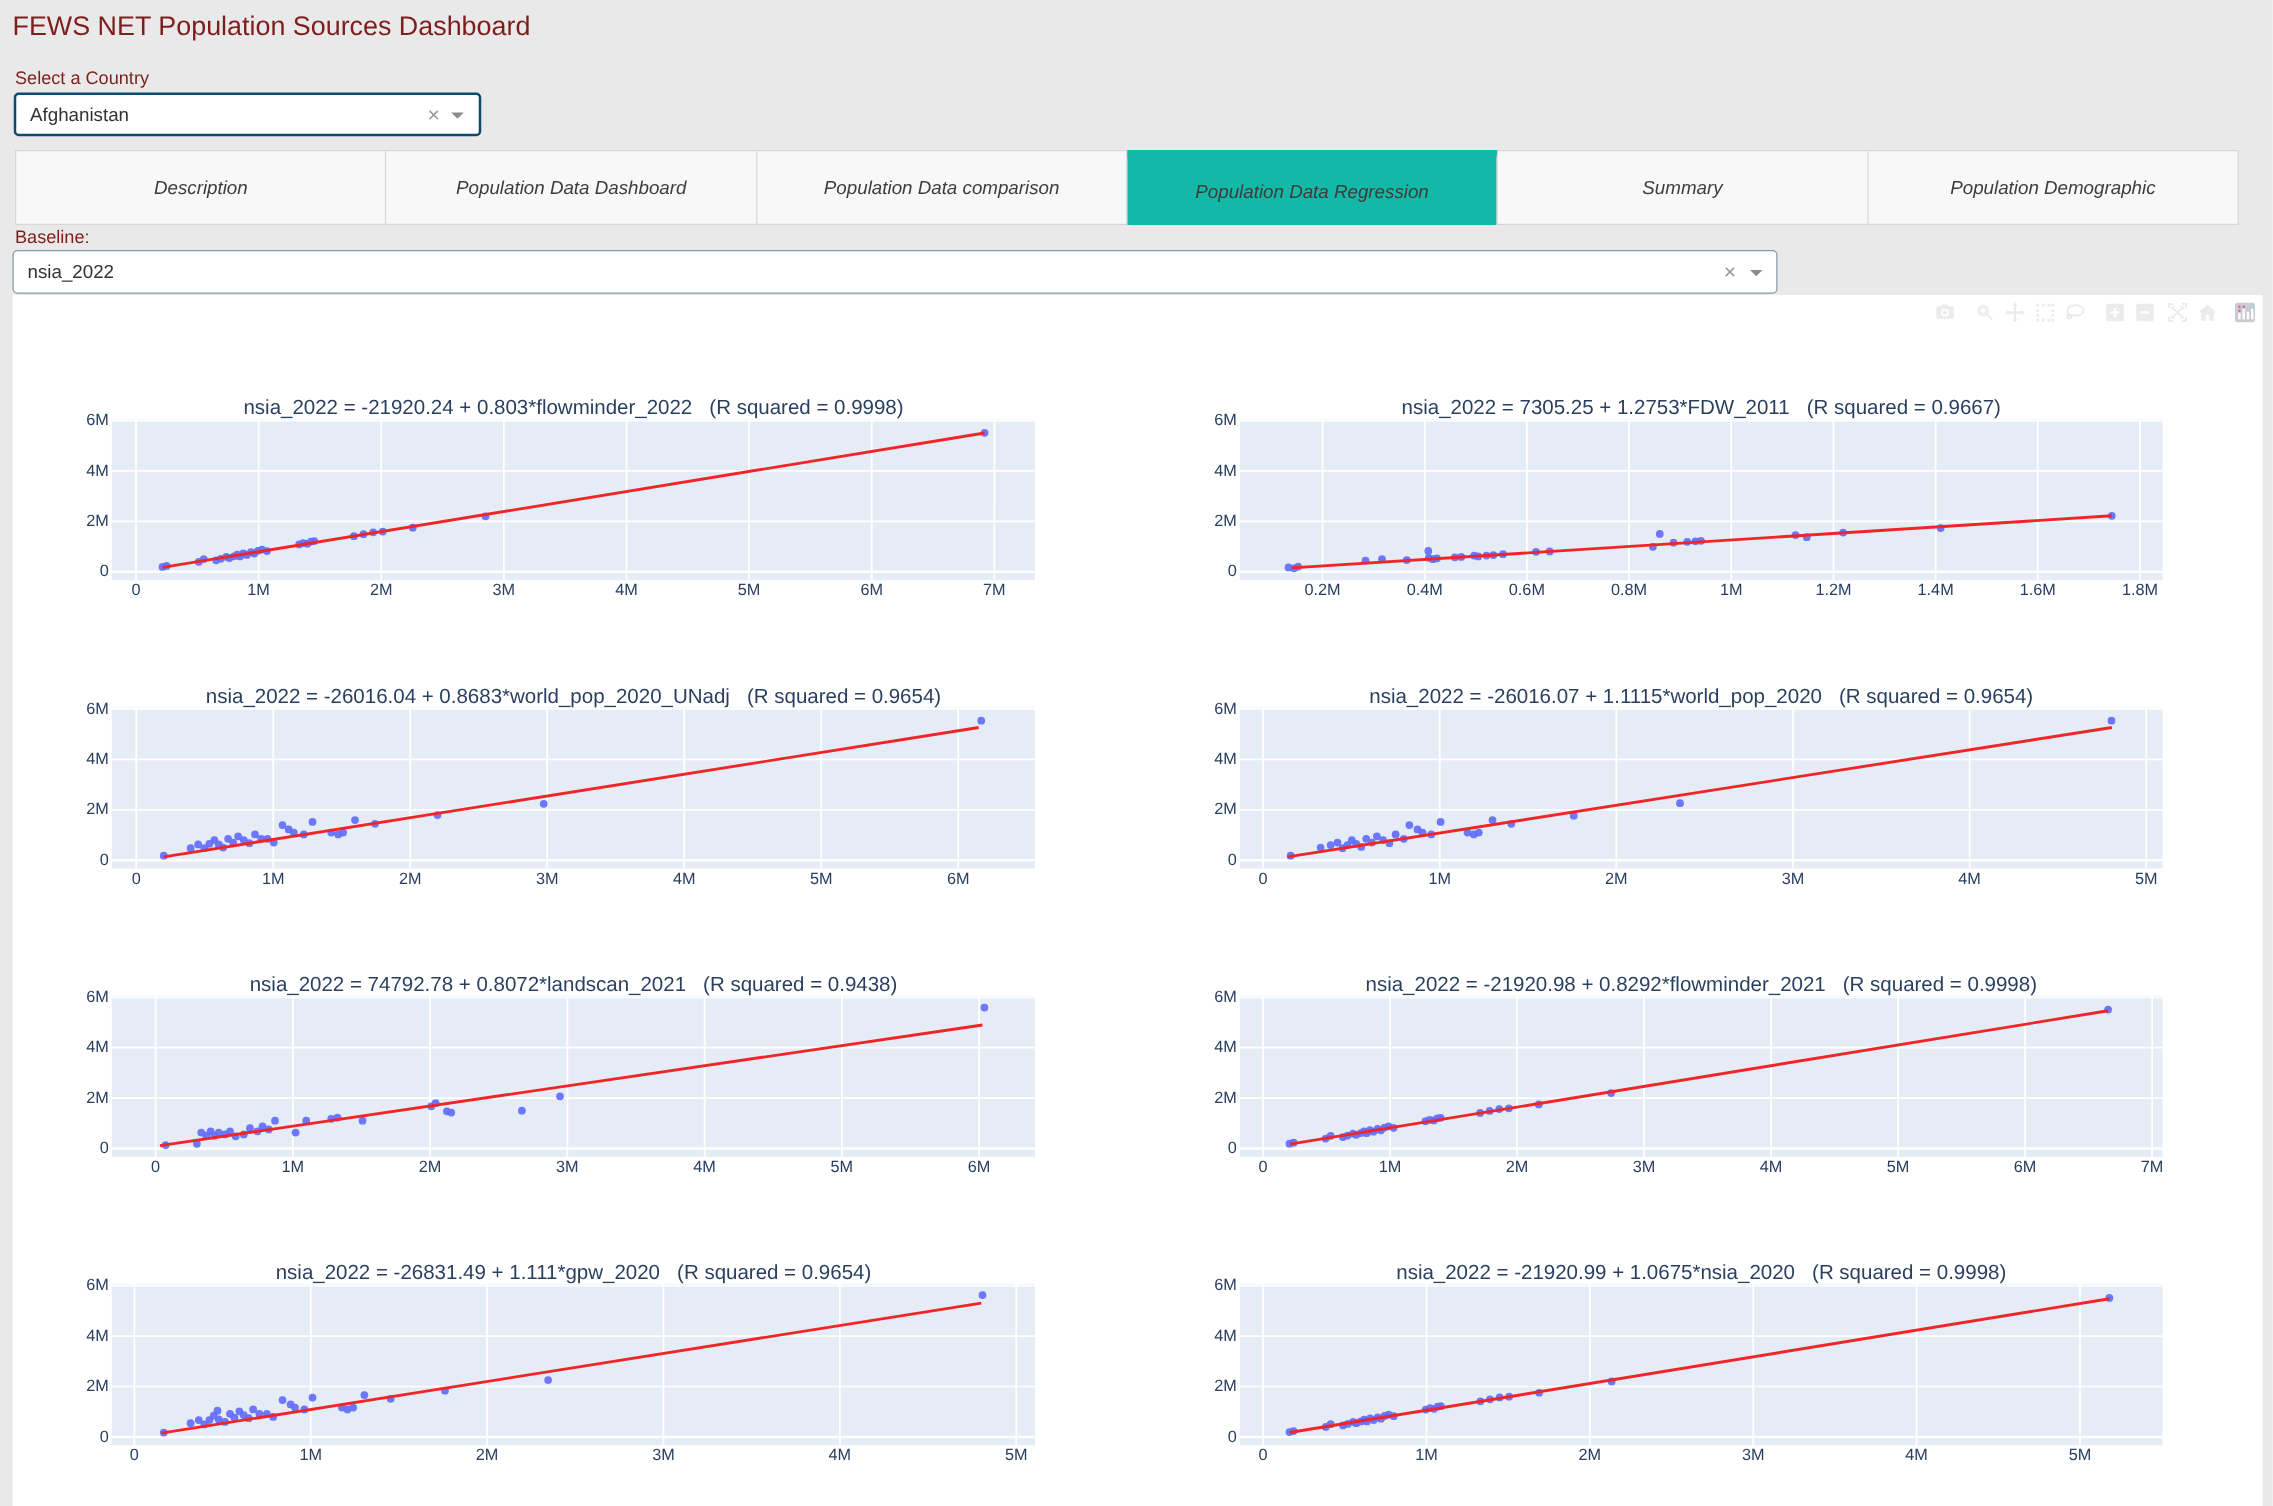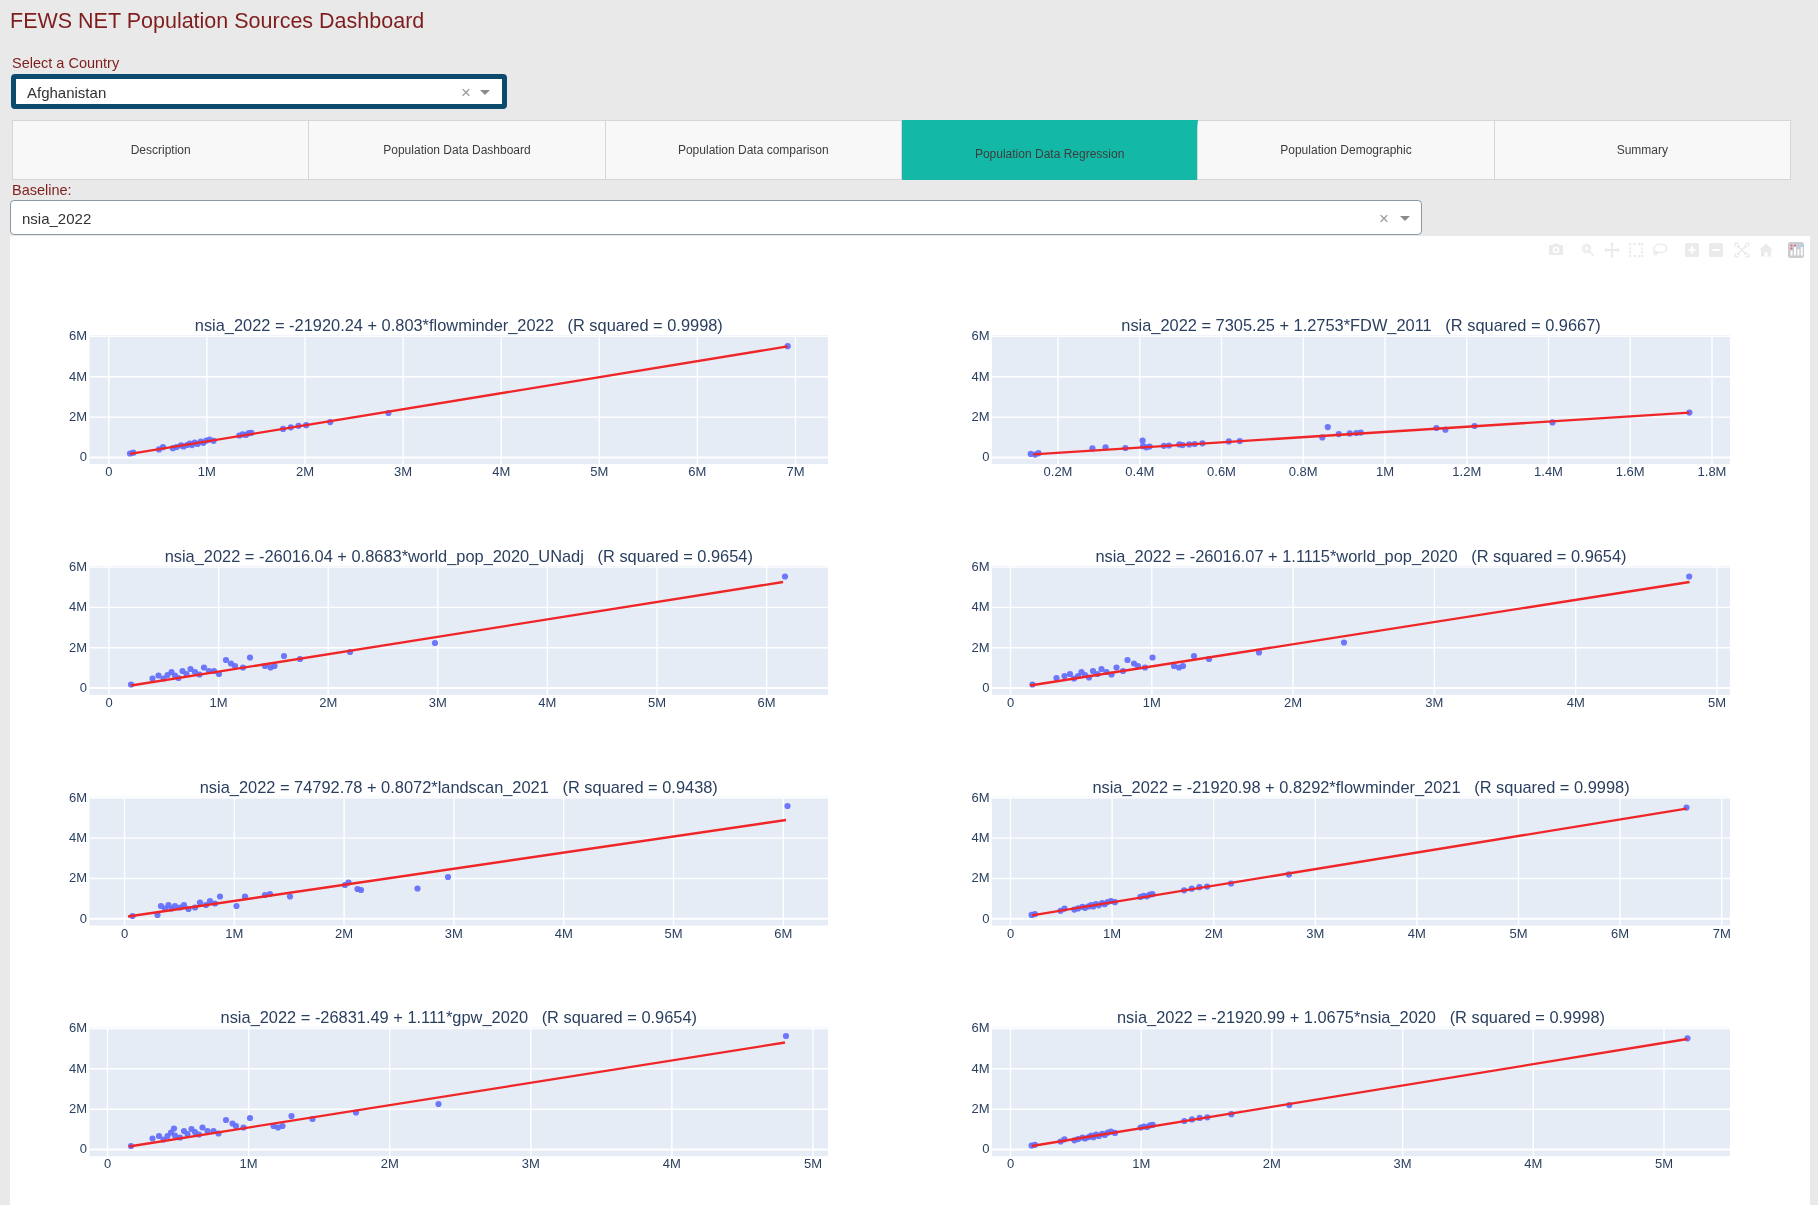--- a/index.html
+++ b/index.html
@@ -7,40 +7,40 @@
 .h1 { position:absolute; left:10px; top:9px; font-size:21.5px; font-weight:500; color:#7f1d1d; }
 .lbl { position:absolute; font-size:14.5px; color:#7f1d1d; }
 .dd { position:absolute; background:#fff; border-radius:4px; }
 .dd .val { position:absolute; left:11px; top:50%; transform:translateY(-50%);
   font-size:15px; color:#333; }
 .x { position:absolute; color:#999; font-size:17px; line-height:1; top:50%; transform:translateY(-50%); }
 .caret { position:absolute; width:0; height:0; border-left:5px solid transparent;
   border-right:5px solid transparent; border-top:5px solid #8b8b8e; top:50%; margin-top:-2px; }
 .tabbar { position:absolute; left:12px; top:120px; width:1779px; height:60px; display:flex; }
 .tab { flex:1 1 0; background:#f8f8f8; border:1px solid #d6d6d6; border-left:none;
-  display:flex; align-items:center; justify-content:center; font-size:12px; color:#3d3d3d; }
+  display:flex; align-items:center; justify-content:center; font-size:15px; color:#3d3d3d;font-style:italic; }
 .tab:first-child { border-left:1px solid #d6d6d6; }
 .tab.sel { background:#14b8a6; border-top:7px solid #14b8a6; border-bottom:none; }
 .card { position:absolute; left:10px; top:236px; width:1800px; height:969px; background:#fff; }
 </style></head>
 <body>
 <div class="h1">FEWS NET Population Sources Dashboard</div>
 <div class="lbl" style="left:12px;top:55px;">Select a Country</div>
-<div class="dd" style="left:11px;top:74px;width:496px;height:35px;border:5px solid #0c4a6e;">
+<div class="dd" style="left:11px;top:74px;width:374px;height:35px;border:2px solid #0c4a6e;">
   <span class="val">Afghanistan</span>
   <span class="x" style="right:31px;">×</span>
   <span class="caret" style="right:12px;"></span>
 </div>
 <div class="tabbar">
 <div class="tab">Description</div>
 <div class="tab">Population Data Dashboard</div>
 <div class="tab">Population Data comparison</div>
 <div class="tab sel">Population Data Regression</div>
+<div class="tab">Summary</div>
 <div class="tab">Population Demographic</div>
-<div class="tab">Summary</div>
 </div>
 <div class="lbl" style="left:12px;top:182px;">Baseline:</div>
 <div class="dd" style="left:10px;top:200px;width:1412px;height:35px;border:1px solid #8a99a5;">
   <span class="val">nsia_2022</span>
   <span class="x" style="right:32px;">×</span>
   <span class="caret" style="right:11px;"></span>
 </div>
 <div class="card"></div>
 <svg style="position:absolute;left:1548px;top:242px" width="16" height="16" viewBox="0 0 16 16">
     <path fill="#ebebeb" d="M5 3l1-1.5h4L11 3h3a1 1 0 0 1 1 1v8a1 1 0 0 1-1 1H2a1 1 0 0 1-1-1V4a1 1 0 0 1 1-1h3zm3 8.3A3.3 3.3 0 1 0 8 4.7a3.3 3.3 0 0 0 0 6.6zm0-1.6a1.7 1.7 0 1 1 0-3.4 1.7 1.7 0 0 1 0 3.4z"></path>

